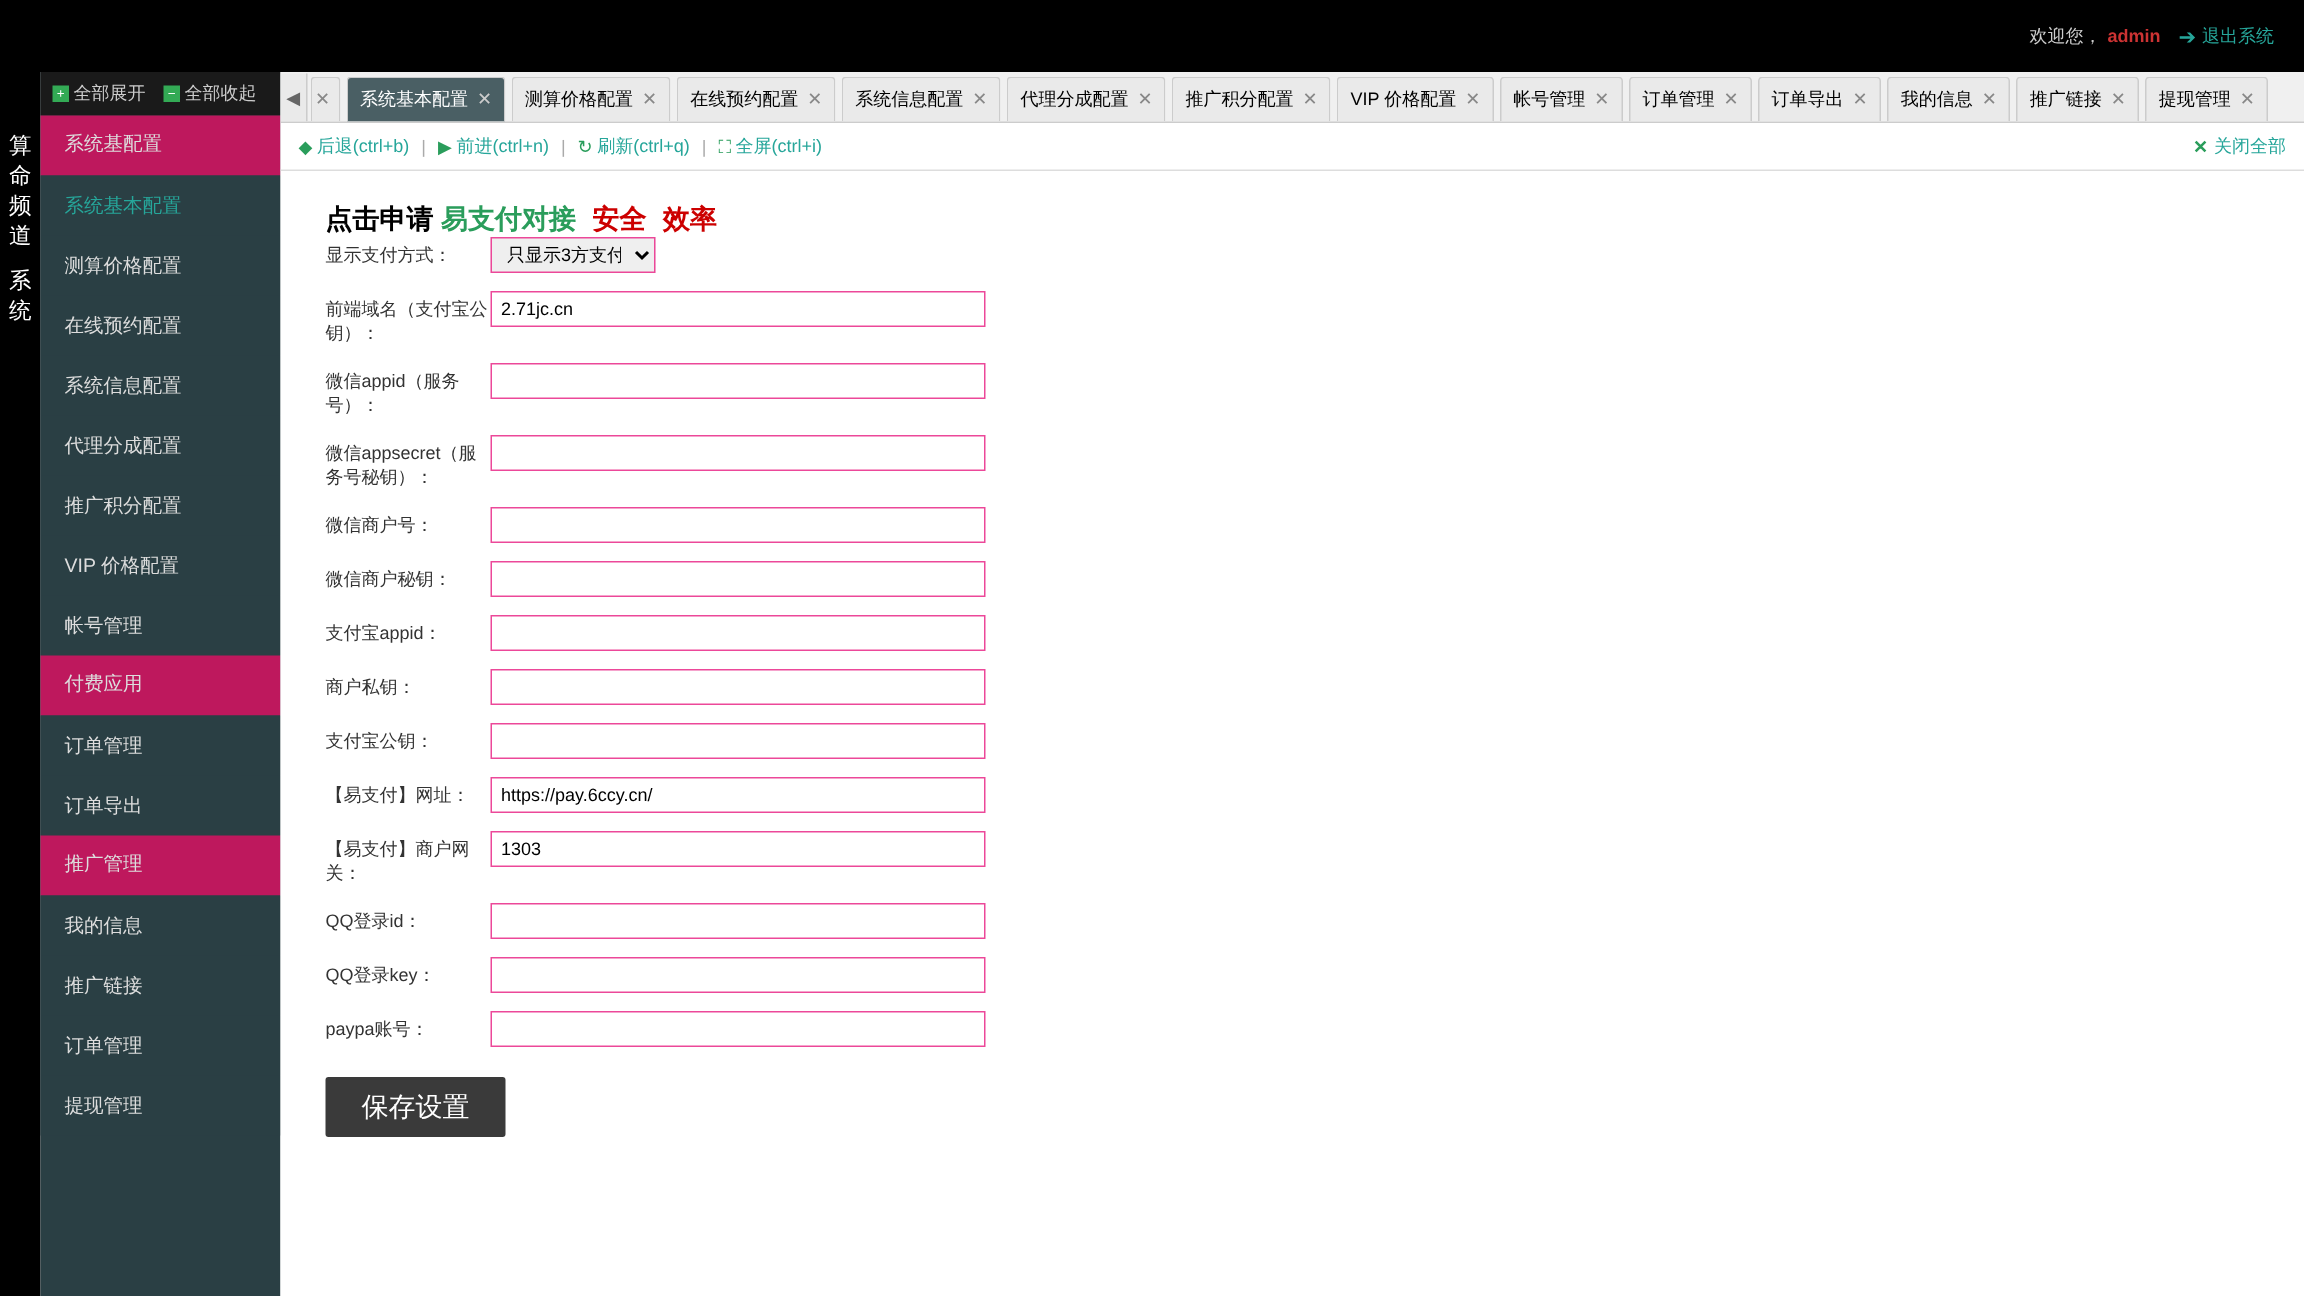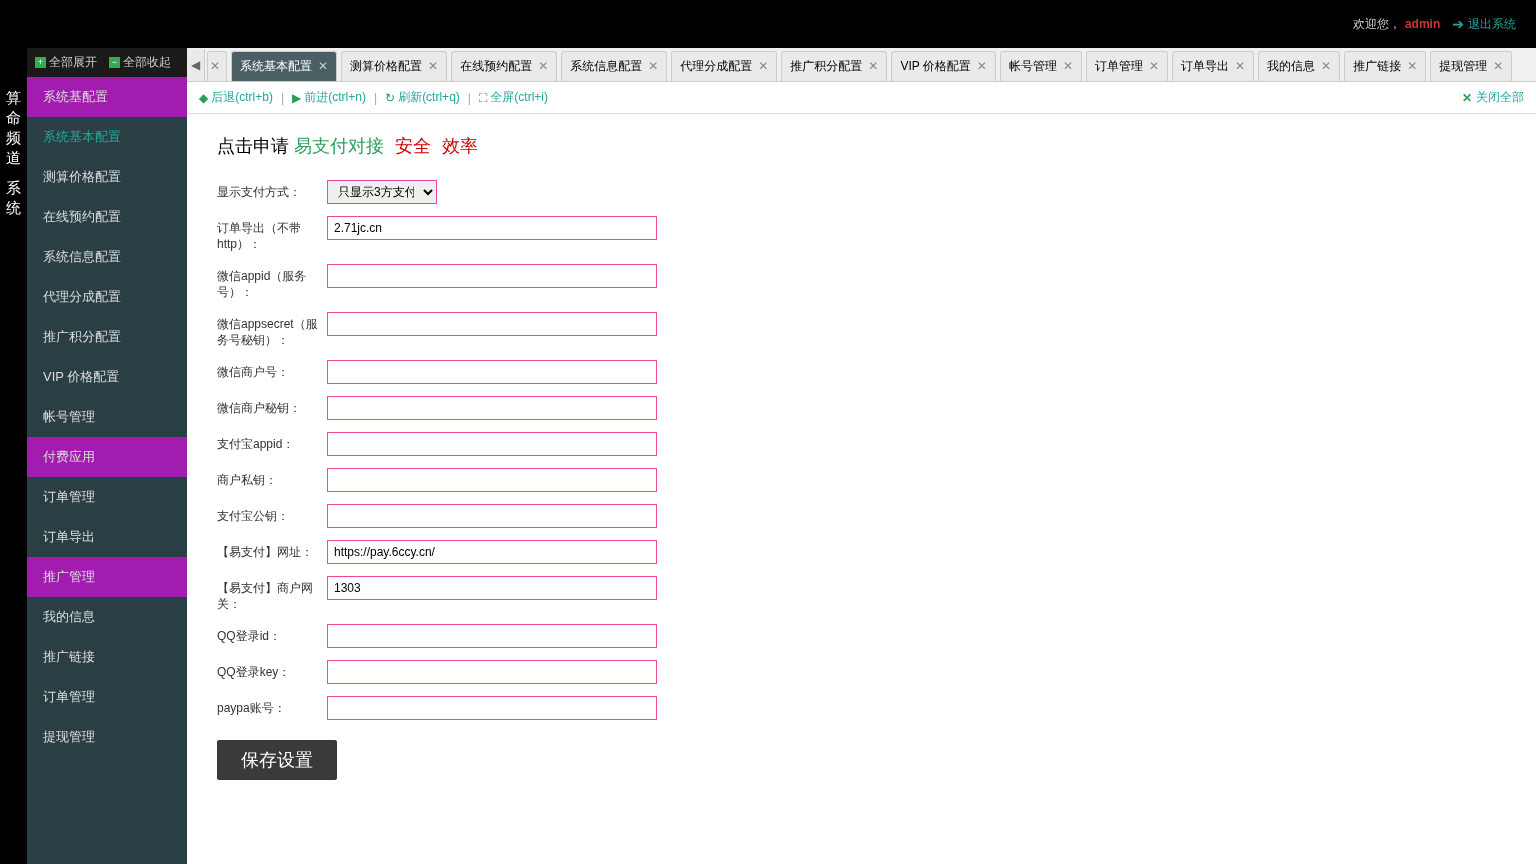--- a/index.html
+++ b/index.html
@@ -65,21 +65,22 @@
 }
 .sidebar .sb-item {
   height: 40px;
   line-height: 40px;
   padding: 0 16px;
   cursor: pointer;
   border-bottom: 0;
   white-space: nowrap;
 }
 .sidebar .sb-item.group-hdr {
-  background: #a21caf;
+  background: #be185d;
+  font-family: Liberation Mono, monospace;
 }
 .sidebar .sb-item.selected {
   background: #2a3f44;
   color: #26A69A;
 }
 .sidebar .sb-item.normal {
   background: #2a3f44;
 }
 
 
@@ -145,21 +146,21 @@
 .toolbar .close-all { margin-left: auto; display: flex; align-items: center; gap: 4px; }
 .toolbar .close-all .xg { color: #2a9d5b; font-weight: bold; }
 
 
 .content {
   padding: 20px 30px;
   background: #fff;
   height: calc(100% - 66px);
   overflow-y: auto;
 }
-.heading { font-size: 18px; font-weight: normal; margin-bottom: 22px; }
+.heading { font-size: 18px; font-weight: bold; }
 .heading .t1 { color: #000; }
 .heading .t2 { color: #2a9d5b; }
 .heading .t3 { color: #c00; margin-left: 6px; }
 .heading .t4 { color: #c00; margin-left: 6px; }
 
 .form-row {
   display: flex;
   align-items: center;
   margin-bottom: 12px;
 }
@@ -348,21 +349,21 @@
     </div>
 
     <div class="form-row">
       <div class="label">显示支付方式：</div>
       <select>
         <option>只显示3方支付</option>
       </select>
     </div>
 
     <div class="form-row multiline">
-      <div class="label">订单导出（不带http）：</div>
+      <div class="label">前端域名（支付宝公钥）：</div>
       <input type="text" value="2.71jc.cn" style="">
     </div>
 
     <div class="form-row multiline">
       <div class="label">微信appid（服务号）：</div>
       <input type="text" value="" style="">
     </div>
 
     <div class="form-row multiline">
       <div class="label">微信appsecret（服务号秘钥）：</div>

